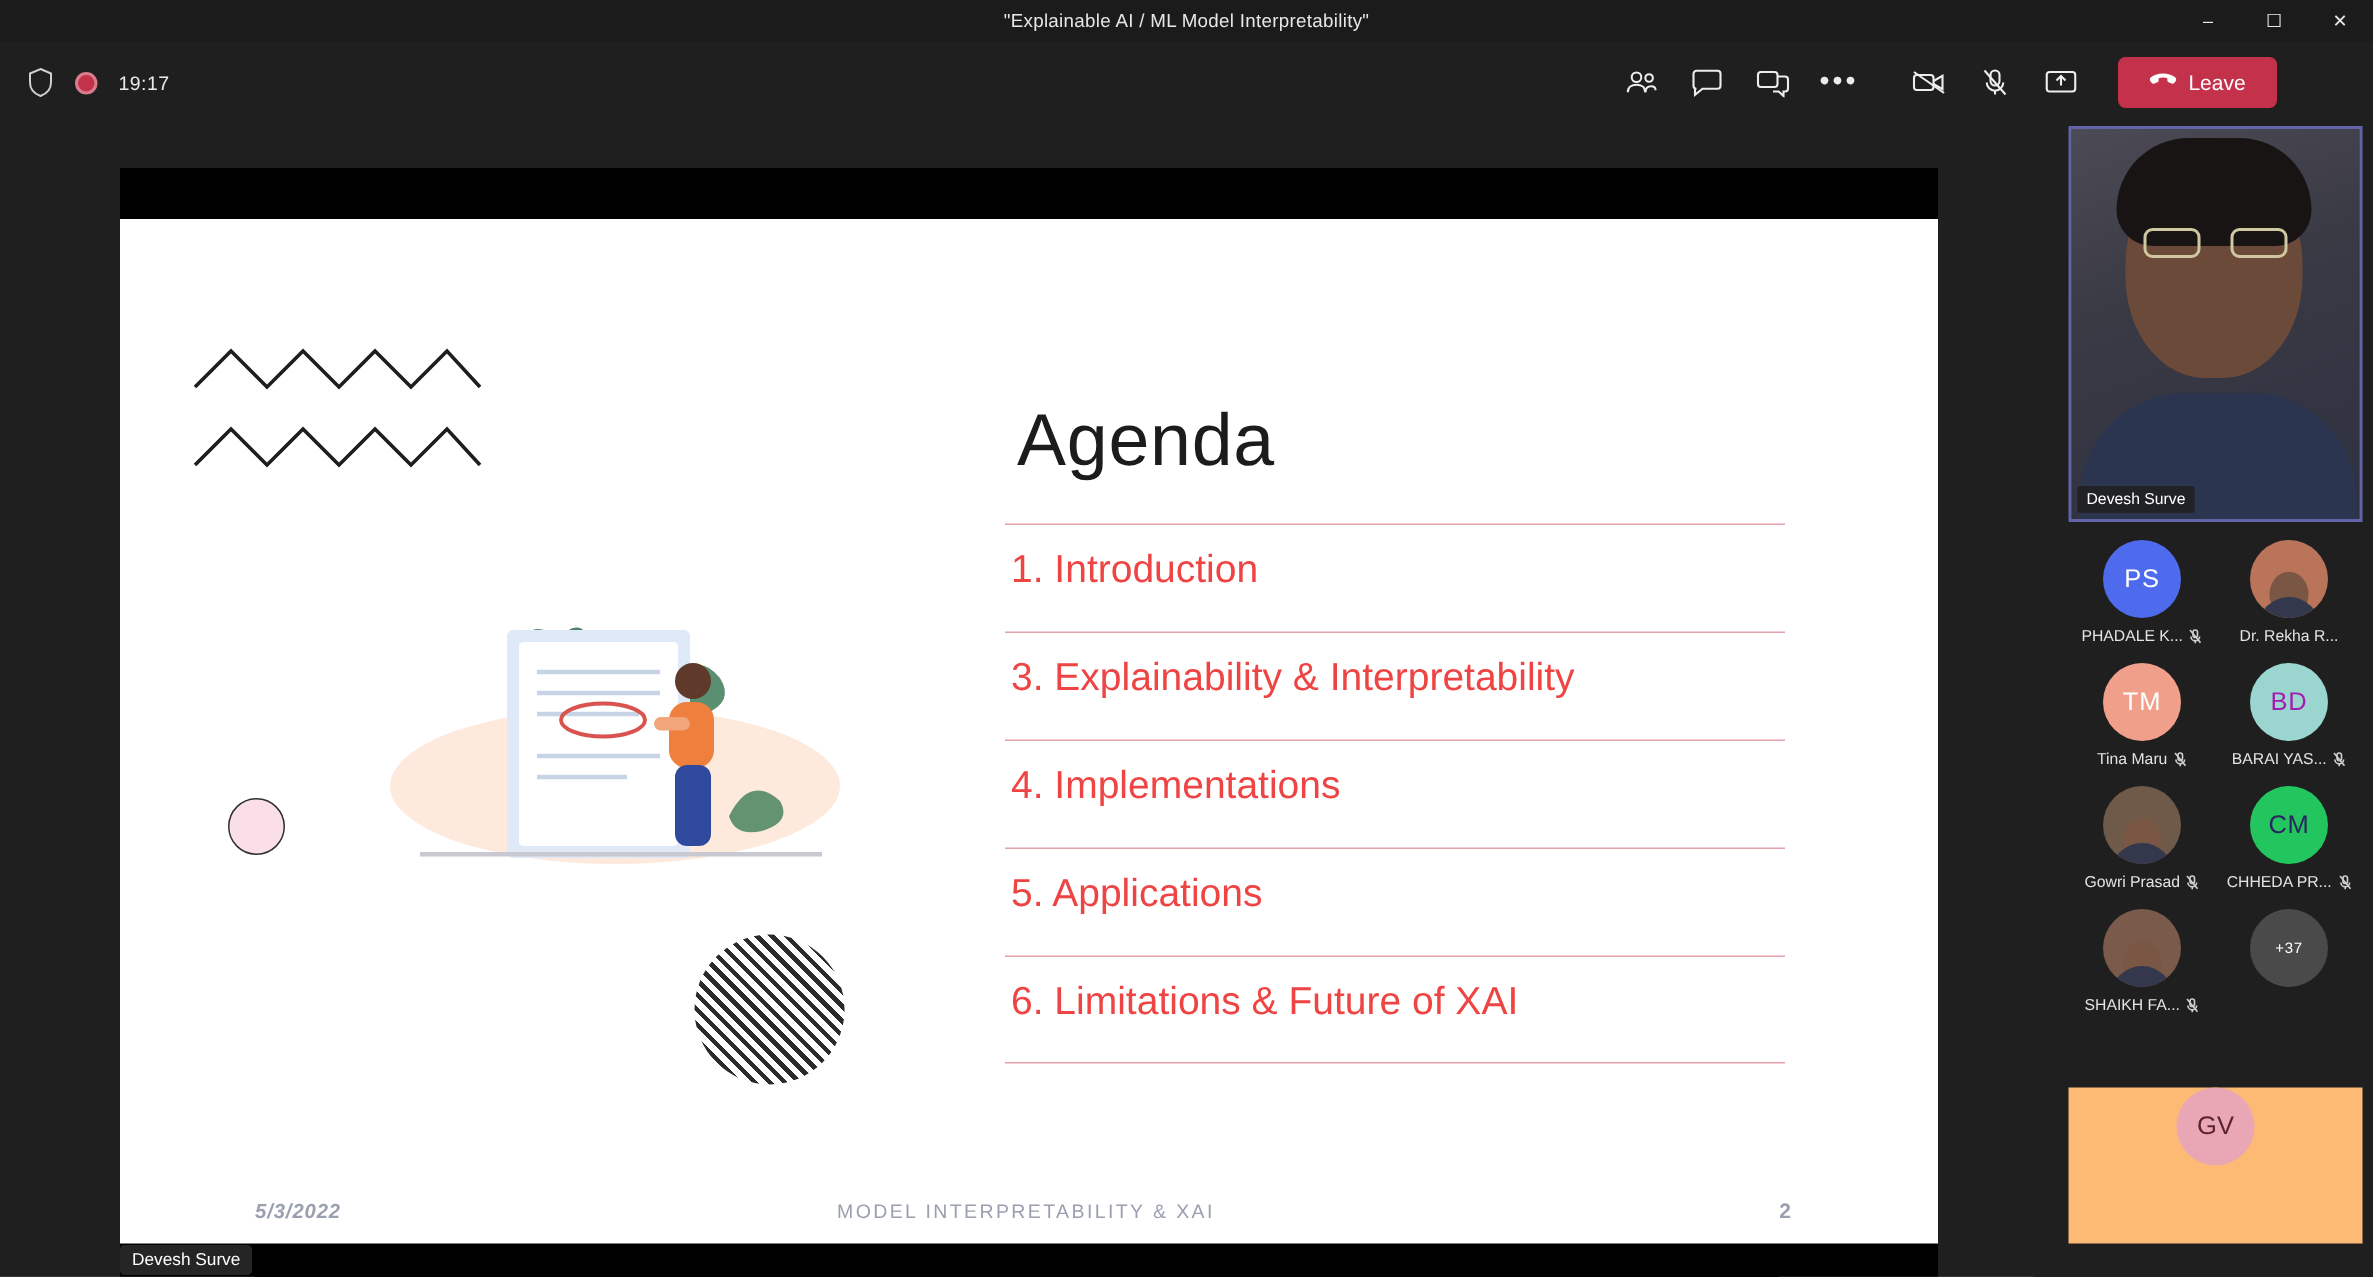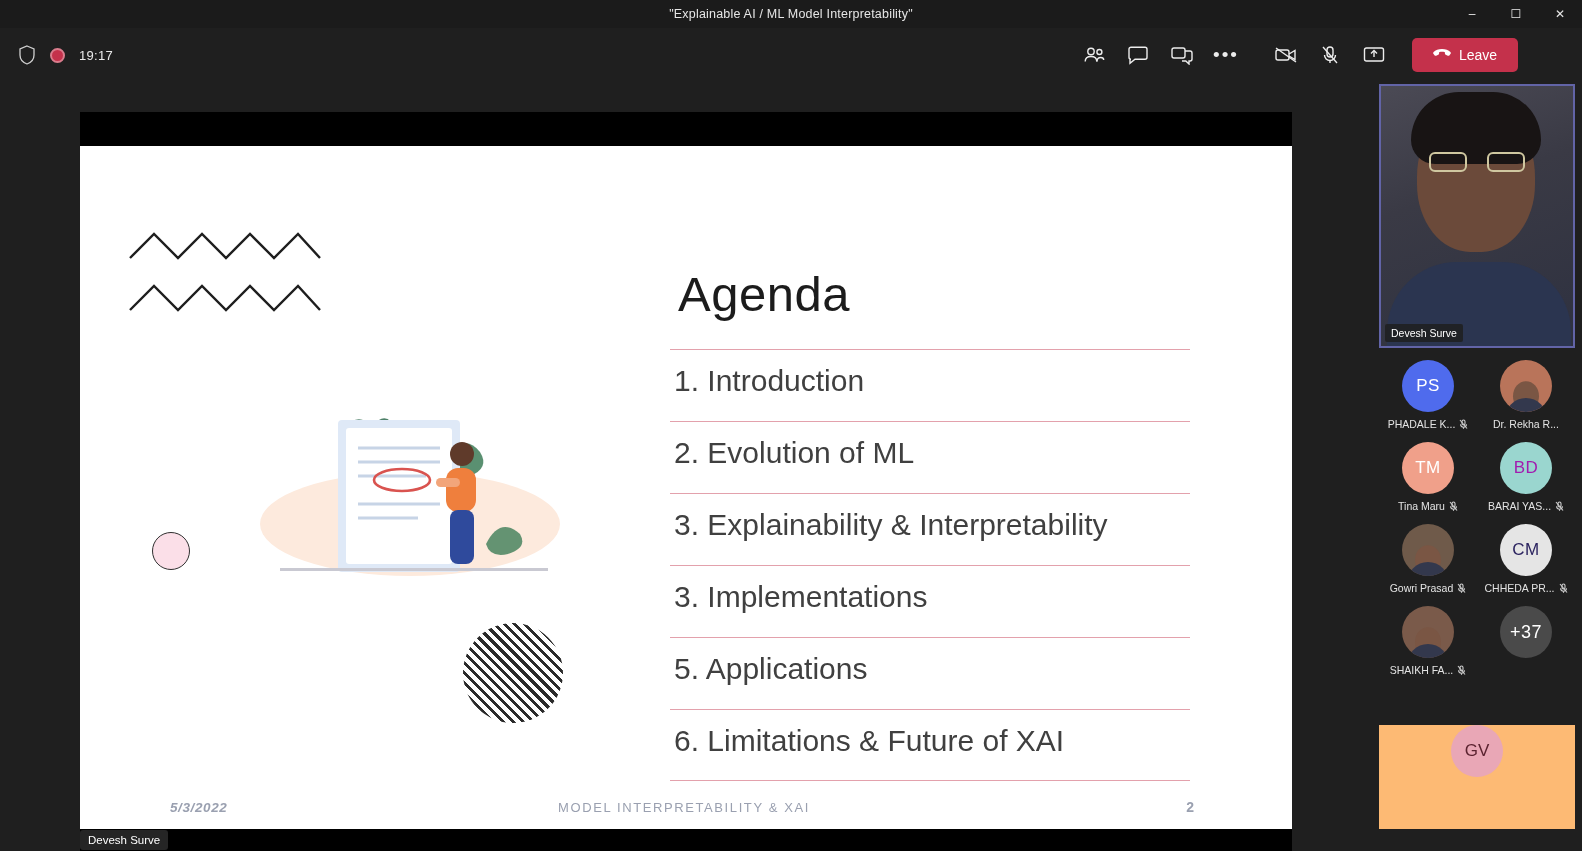--- a/index.html
+++ b/index.html
@@ -111,21 +111,21 @@
   .agenda-list {
     position: absolute; left: 590px; top: 203px; width: 520px;
   }
   .agenda-row {
     border-top: 1px solid #e3a1ac;
     padding: 14px 0 14px 4px;
     height: 72px;
   }
   .agenda-row:last-child { border-bottom: 1px solid #e3a1ac; }
   .agenda-row .txt {
-    font-size: 30px; color: #404040; white-space: nowrap;
+    font-size: 26px; color: #ef4444; white-space: nowrap;
   }
 
   .slide-footer {
     position: absolute; left: 0; bottom: 22px; width: 1212px;
     display: flex; align-items: center;
   }
   .sf-date { position: absolute; left: 90px; color: #9aa0b0; font-size: 13.5px; font-weight: bold; letter-spacing: .6px; font-style: italic; }
   .sf-center { position: absolute; left: 478px; color: #9aa0b0; font-size: 13px; font-weight: normal; letter-spacing: 1.6px; }
   .sf-page { position: absolute; right: 98px; color: #9aa0b0; font-size: 14px; font-weight: bold; }
 
@@ -201,21 +201,21 @@
     transform: translateX(-50%);
     width: 42px; height: 26px; border-radius: 22px 22px 0 0;
     background: #33384d;
     z-index: 2;
   }
   .tile .label {
     margin-top: 6px; color: #e3e3e3; font-size: 10.5px;
     display: flex; align-items: center; gap: 4px; white-space: nowrap;
   }
   .mutedot { display: inline-block; width: 9px; height: 11px; }
-  .overflow-tile .avatar { background: #4a4a4a; font-size: 18px; }
+  .overflow-tile .avatar { background: #4a4a4a; font-size: 10px; }
 
   .bottom-avatar {
     position: absolute; left: 7px; bottom: 22px;
     width: 196px; height: 104px;
     background: #fdba74;
     display: flex; justify-content: center;
   }
   .bottom-avatar .circ {
     width: 52px; height: 52px; border-radius: 50%;
     background: #e9a7b6; color: #5b2330;
@@ -342,27 +342,24 @@
         </svg>
       </div>
 
       <div class="agenda-title">Agenda</div>
 
       <div class="agenda-list">
         <div class="agenda-row">
             <div class="txt">1. Introduction</div>
           </div>
         <div class="agenda-row">
-            <div class="txt">2. Evolution of ML</div>
-          </div>
-        <div class="agenda-row">
             <div class="txt">3. Explainability &amp; Interpretability</div>
           </div>
         <div class="agenda-row">
-            <div class="txt">3. Implementations</div>
+            <div class="txt">4. Implementations</div>
           </div>
         <div class="agenda-row">
             <div class="txt">5. Applications</div>
           </div>
         <div class="agenda-row">
             <div class="txt">6. Limitations &amp; Future of XAI</div>
           </div>
       </div>
 
       <div class="slide-footer">
@@ -451,21 +448,21 @@
                 <rect x="3" y="1" width="3" height="5" rx="1.5"></rect>
                 <path d="M1.6 5.3a2.9 2.9 0 005.8 0"></path>
                 <path d="M4.5 8.2v1.6"></path>
                 <path d="M1 1l7 8.5"></path>
               </svg>
           </span>
         </div>
       </div>
 
       <div class="tile">
-        <div class="avatar" style="background:#e5e5e5;color:#2c2460">CM</div>
+        <div class="avatar" style="background:#22c55e;color:#2c2460">CM</div>
         <div class="label">
           <span>CHHEDA PR...</span>
           <span class="mutedot">
             <svg width="9" height="11" viewBox="0 0 9 11" fill="none" stroke="#cfcfcf" stroke-width="1.1">
                 <rect x="3" y="1" width="3" height="5" rx="1.5"></rect>
                 <path d="M1.6 5.3a2.9 2.9 0 005.8 0"></path>
                 <path d="M4.5 8.2v1.6"></path>
                 <path d="M1 1l7 8.5"></path>
               </svg>
           </span>

